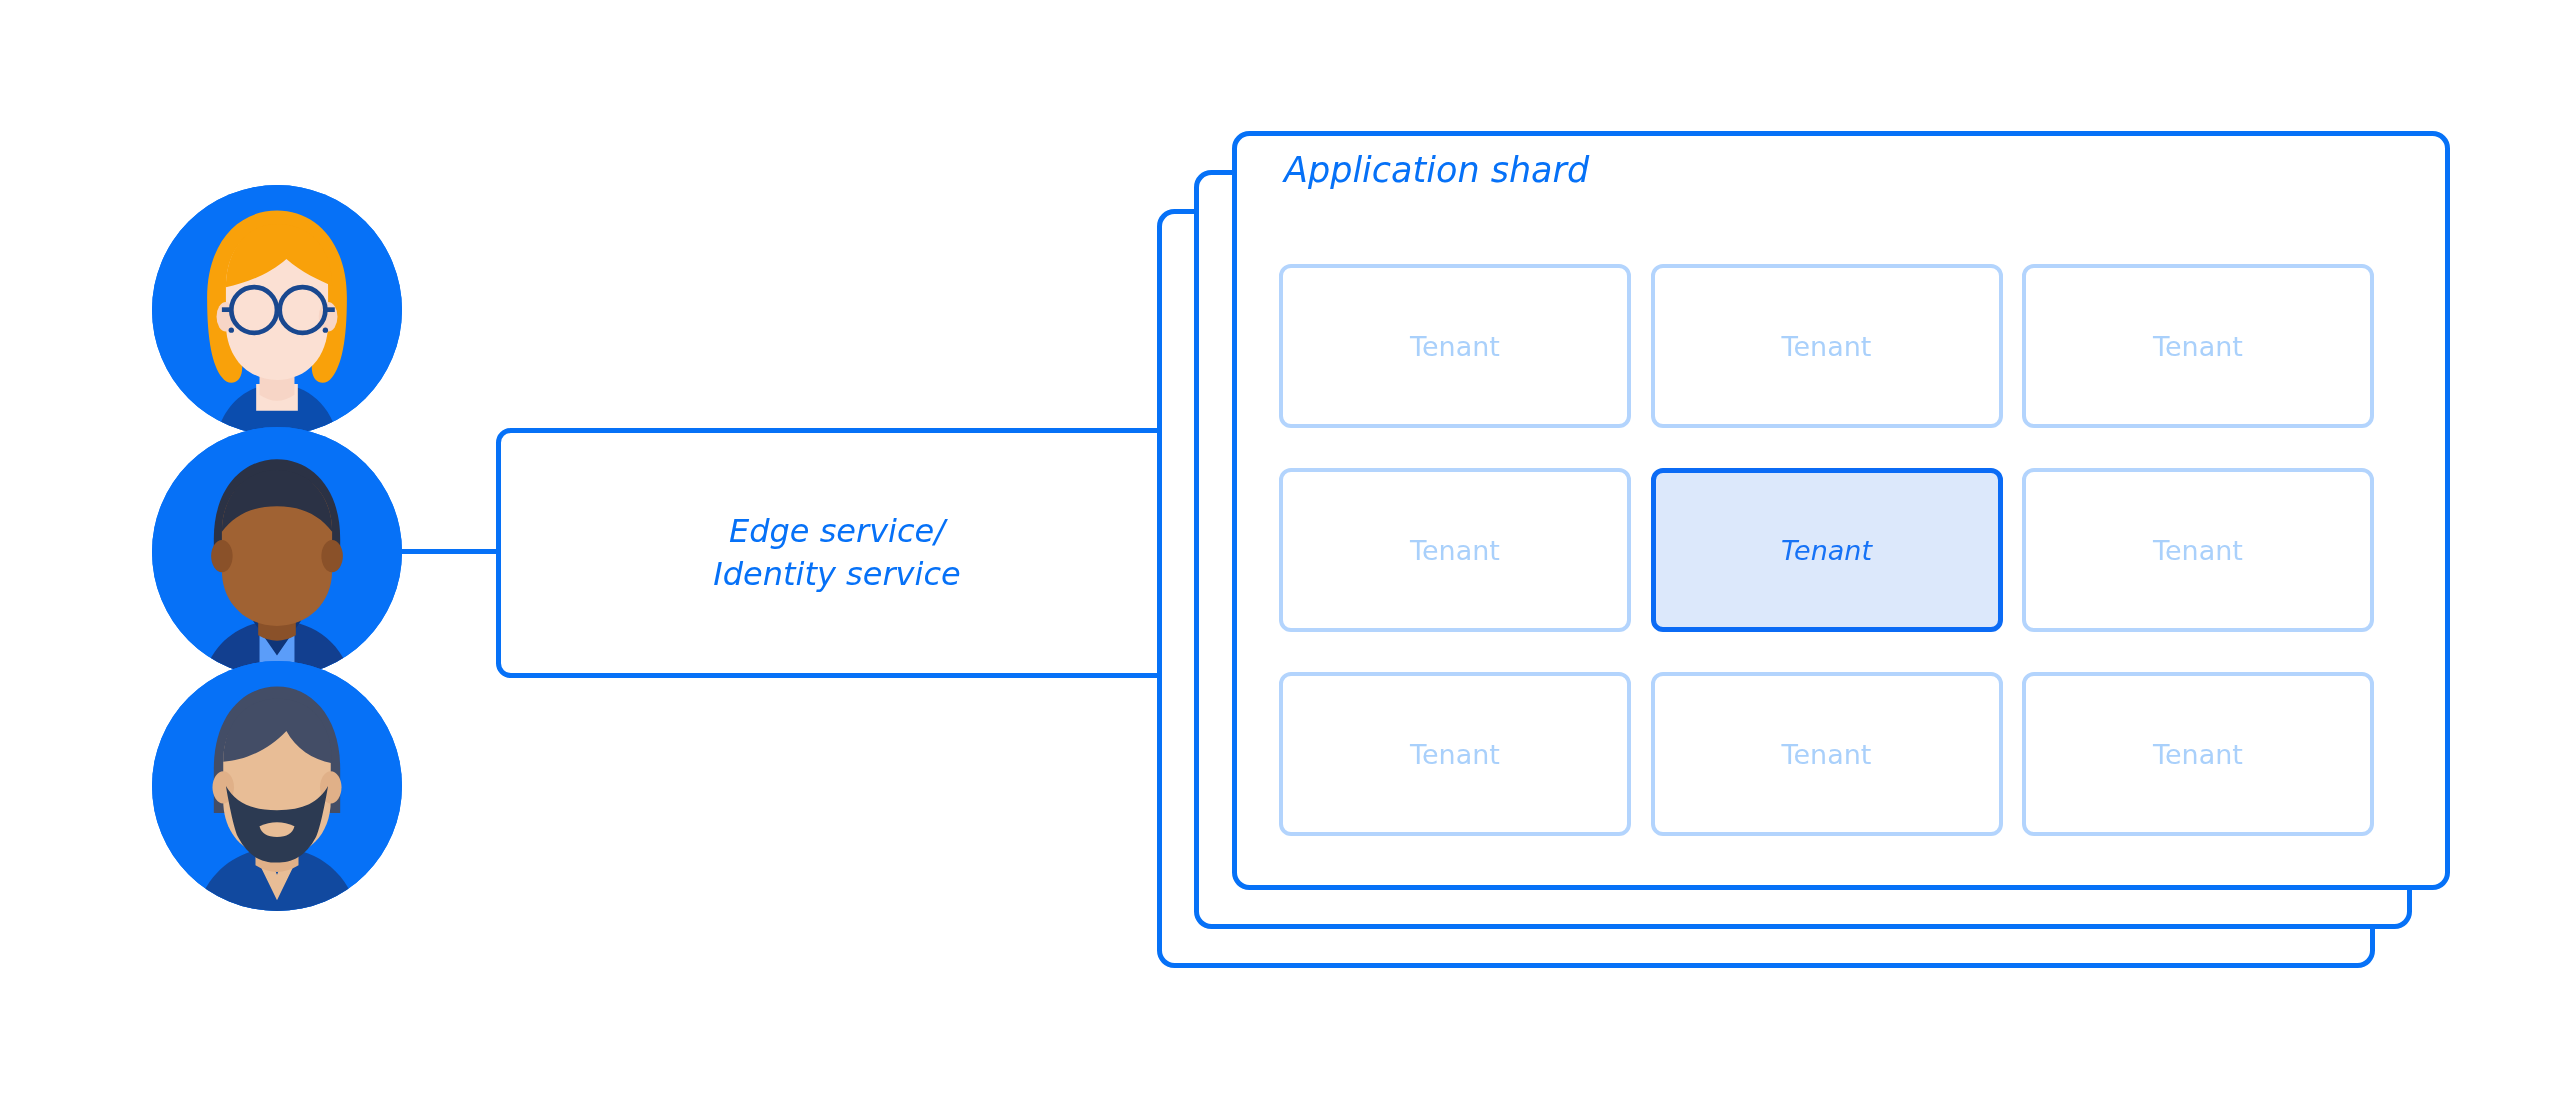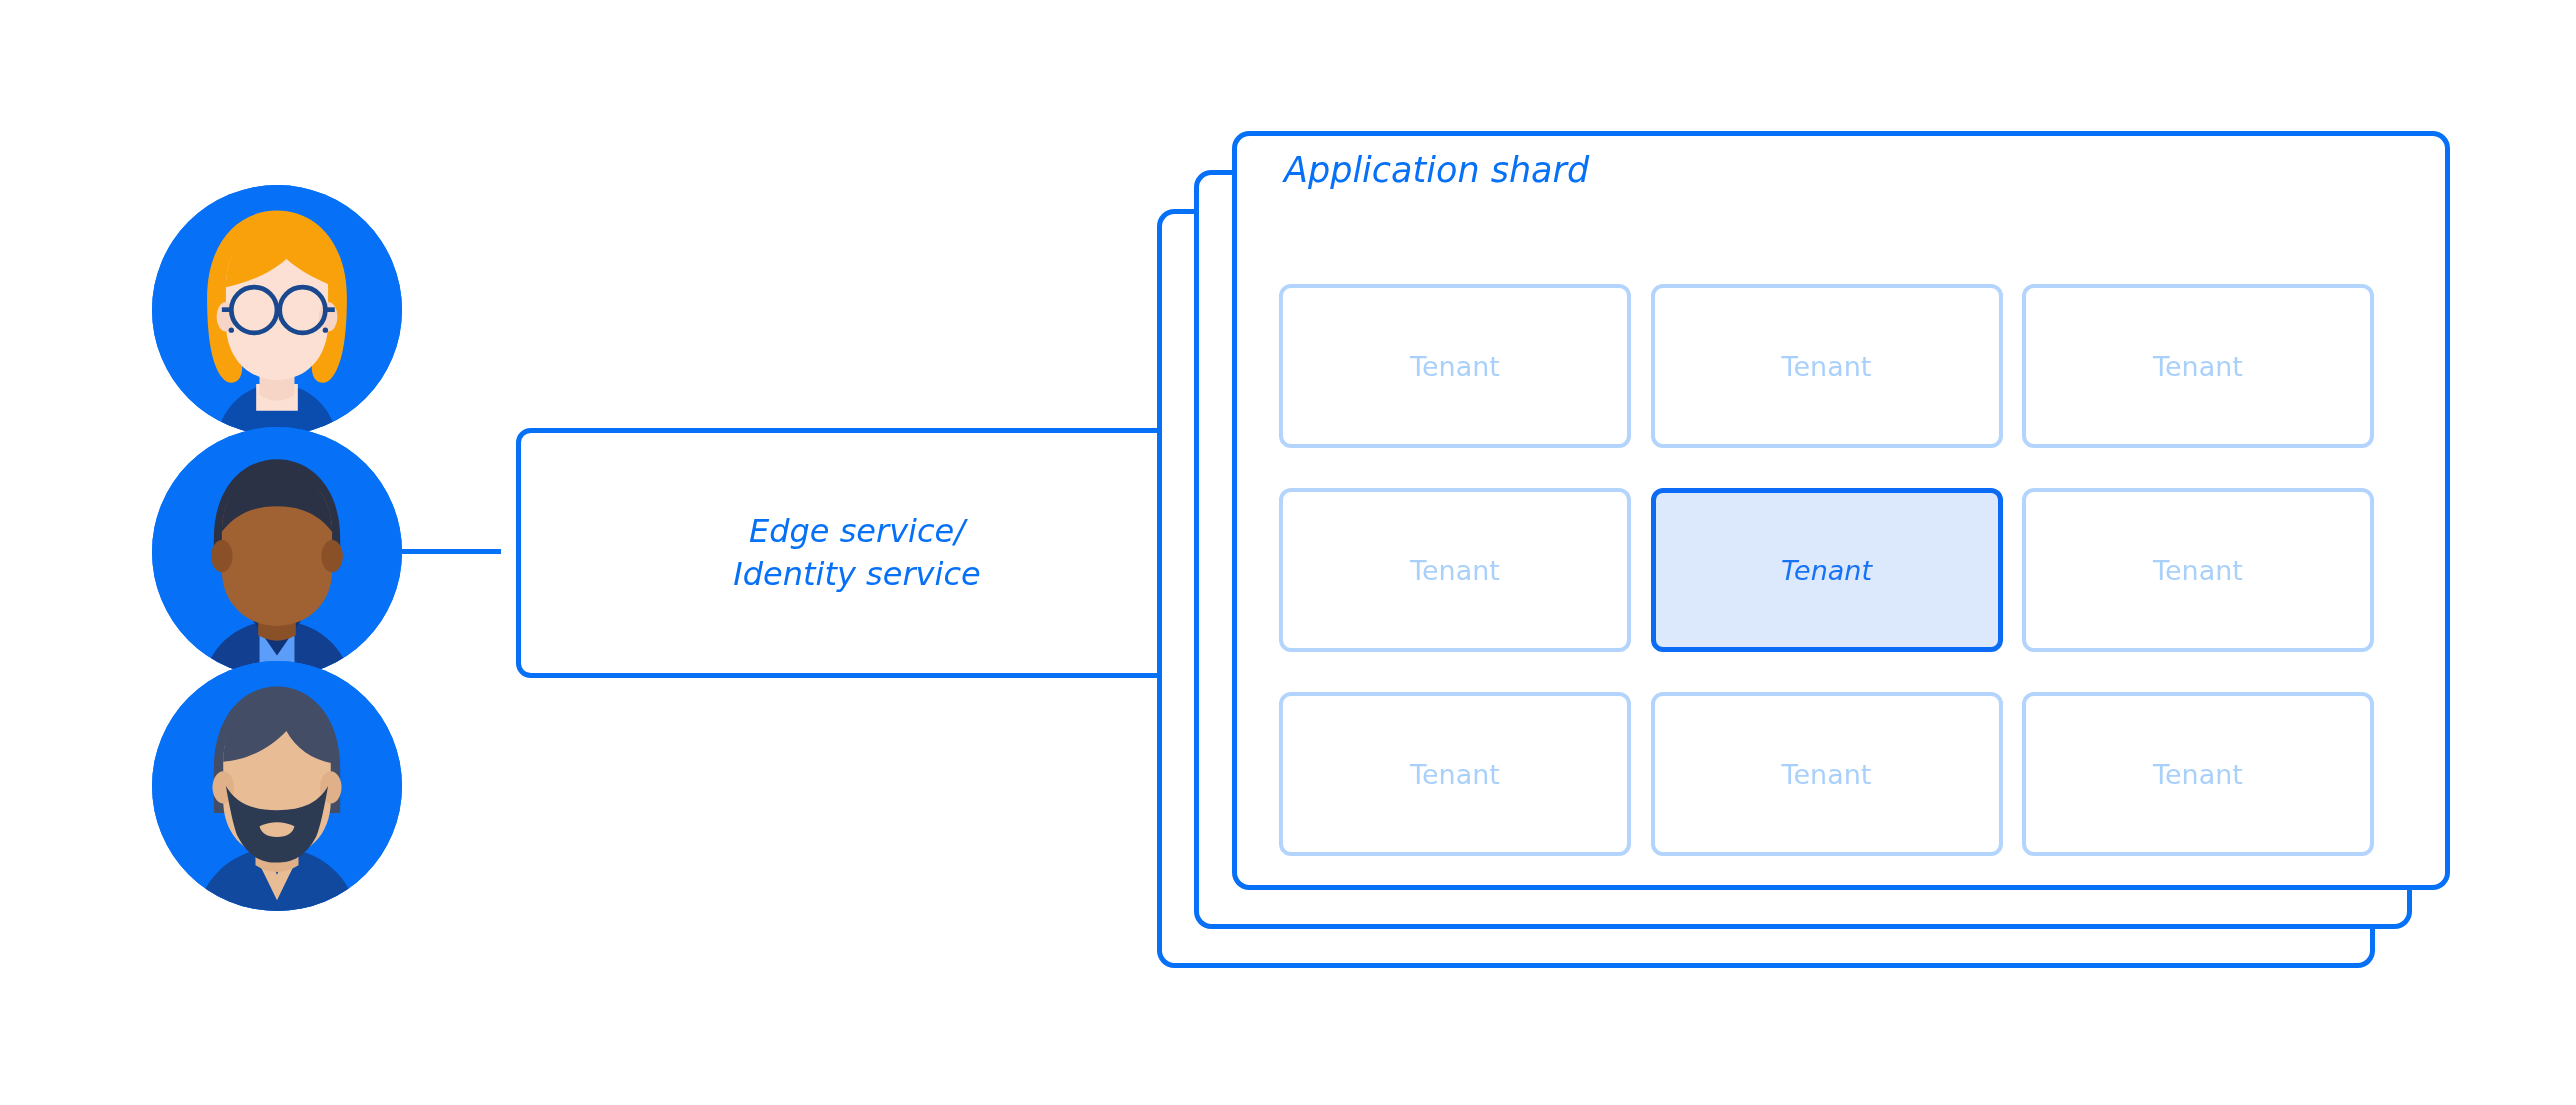--- a/index.html
+++ b/index.html
@@ -52,21 +52,20 @@
     top: 428px;
     width: 682px;
     height: 250px;
     box-sizing: border-box;
     border: 5.4px solid #0671f7;
     border-radius: 14.8px;
     background: #ffffff;
     display: flex;
     align-items: center;
     justify-content: center;
-    margin-left: 20px;
   }
   #edge-service-label {
     color: #0671f7;
     font-style: italic;
     font-size: 32px;
     line-height: 1.33;
     text-align: center;
     white-space: pre-line;
     font-weight: 400;
   }
@@ -114,21 +113,20 @@
     position: absolute;
     left: 1279px;
     top: 264px;
     width: 1128px;
     height: 572px;
     display: grid;
     grid-template-columns: repeat(3, 352px);
     grid-template-rows: repeat(3, 164px);
     column-gap: 19.5px;
     row-gap: 40px;
-    margin-top: 20px;
   }
   .tenant-cell {
     box-sizing: border-box;
     border: 4px solid #b3d4fd;
     border-radius: 12px;
     background: #ffffff;
     display: flex;
     align-items: center;
     justify-content: center;
   }

